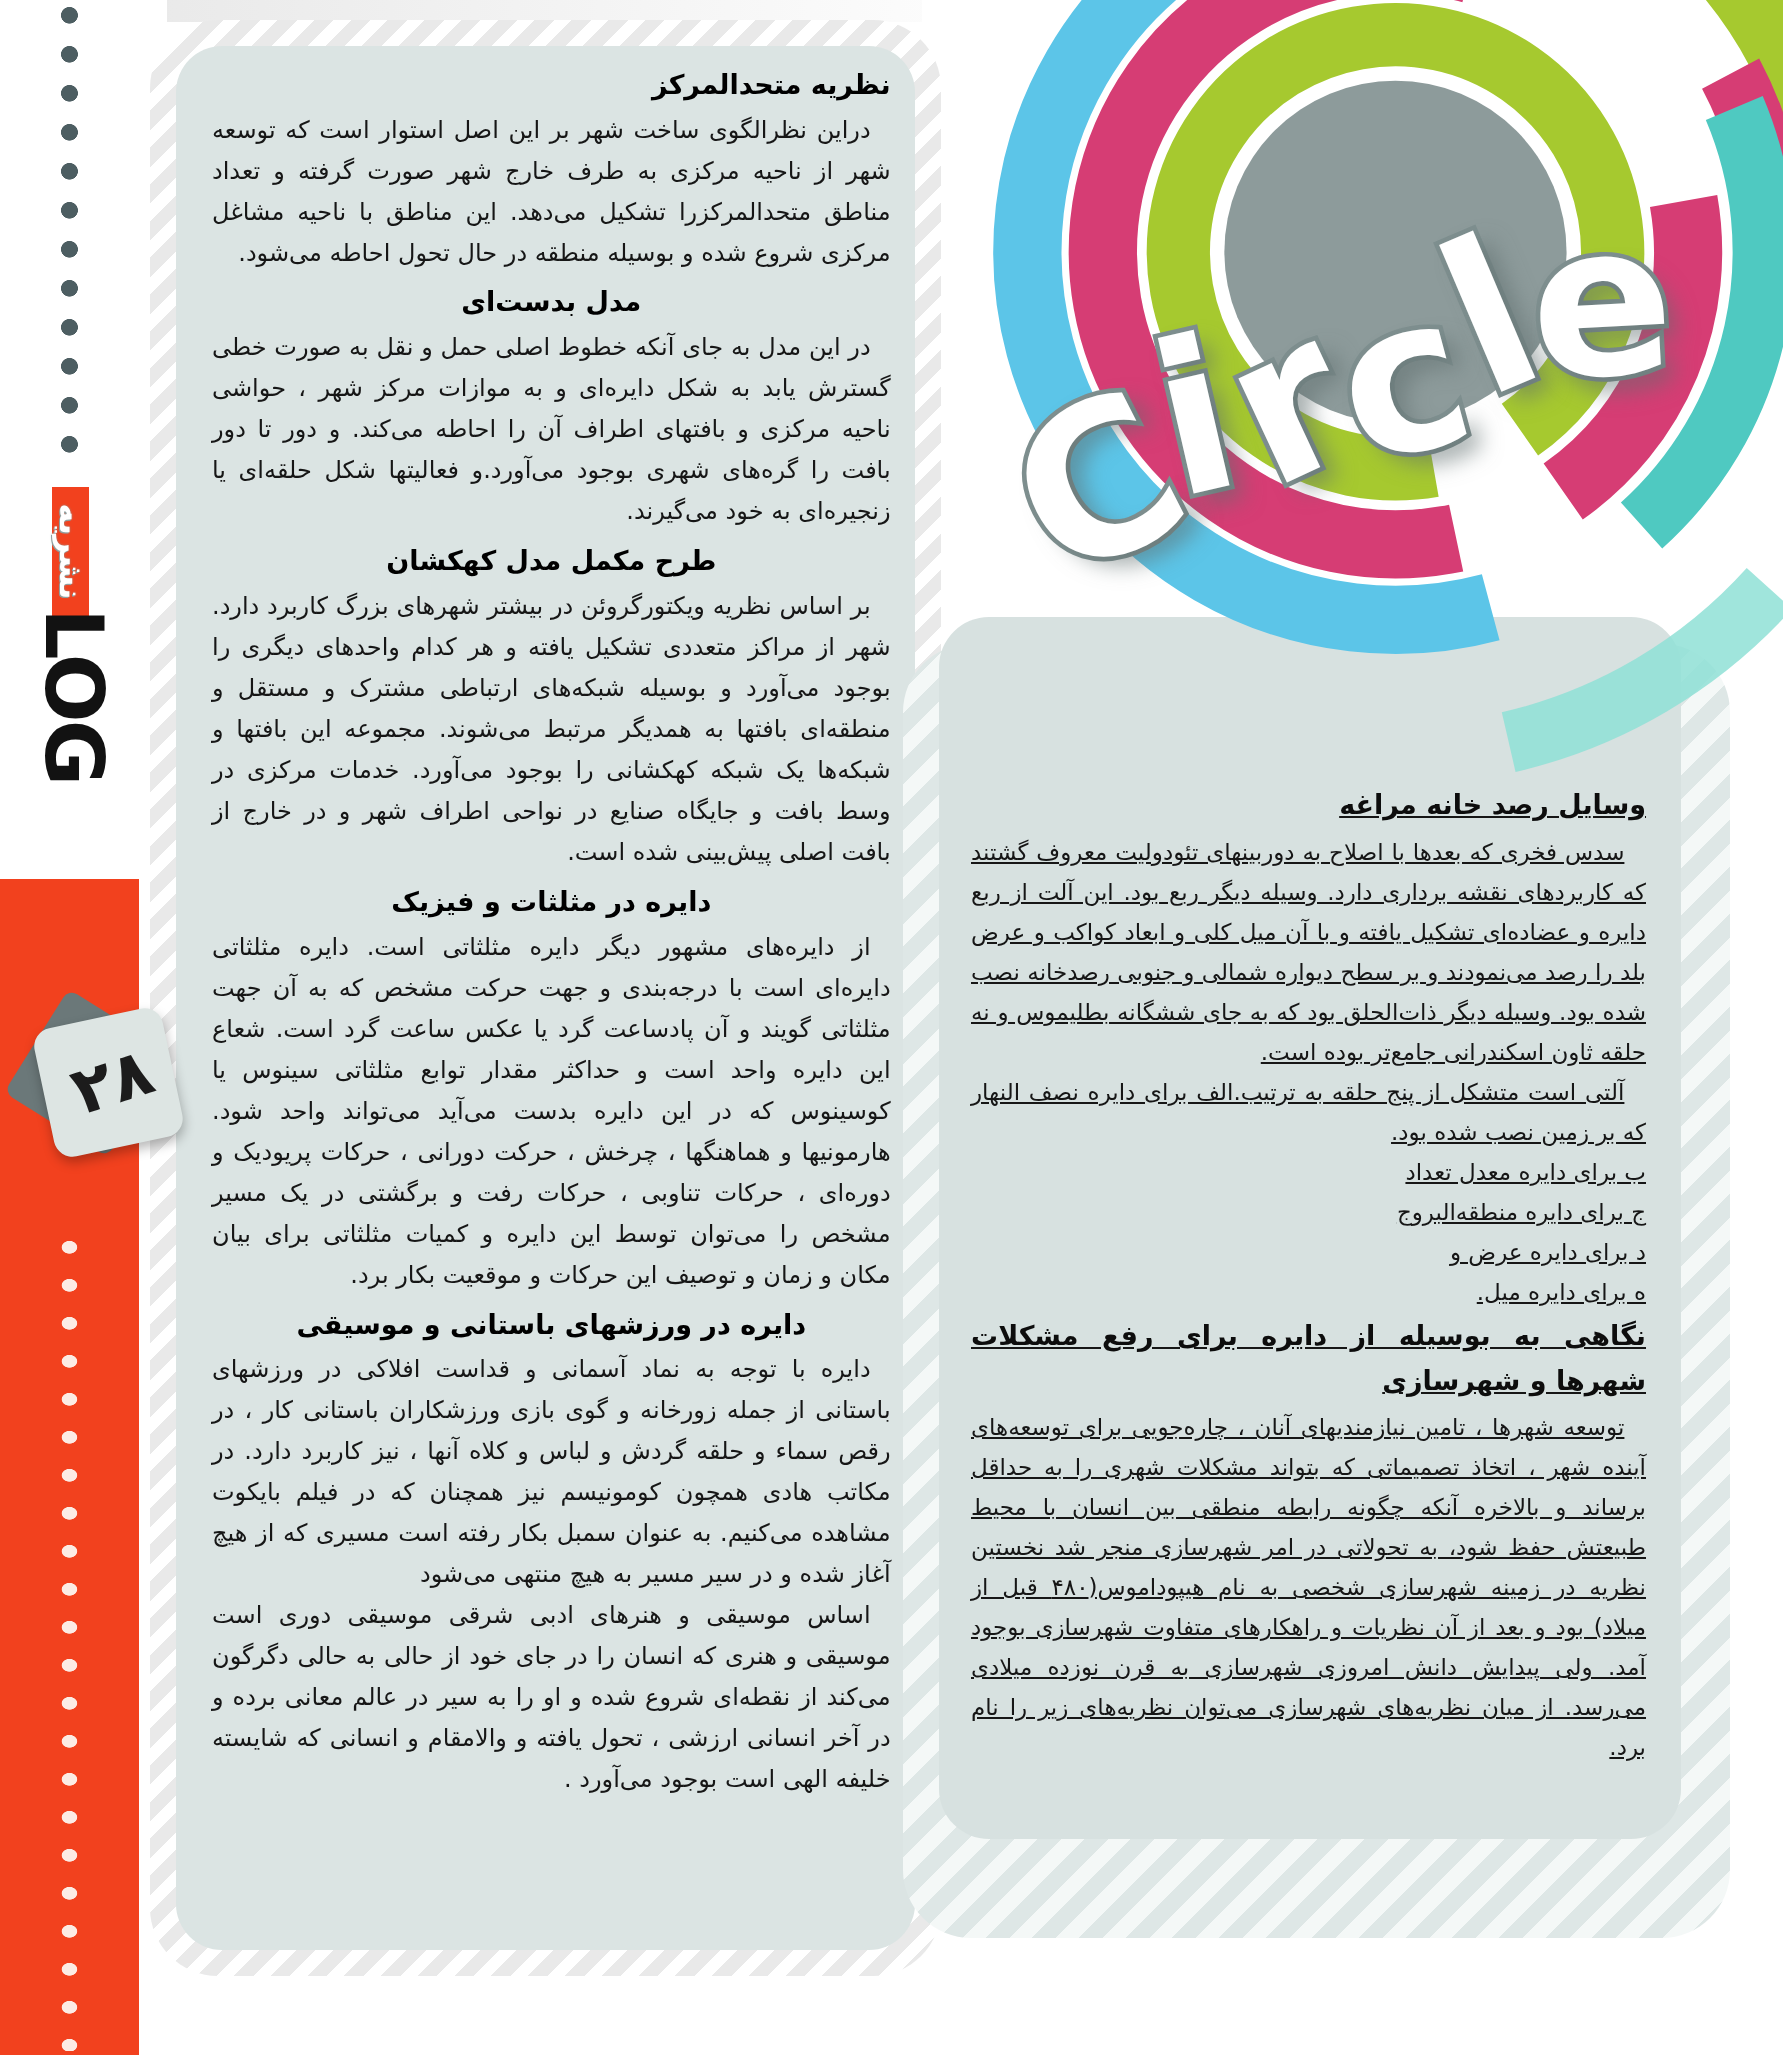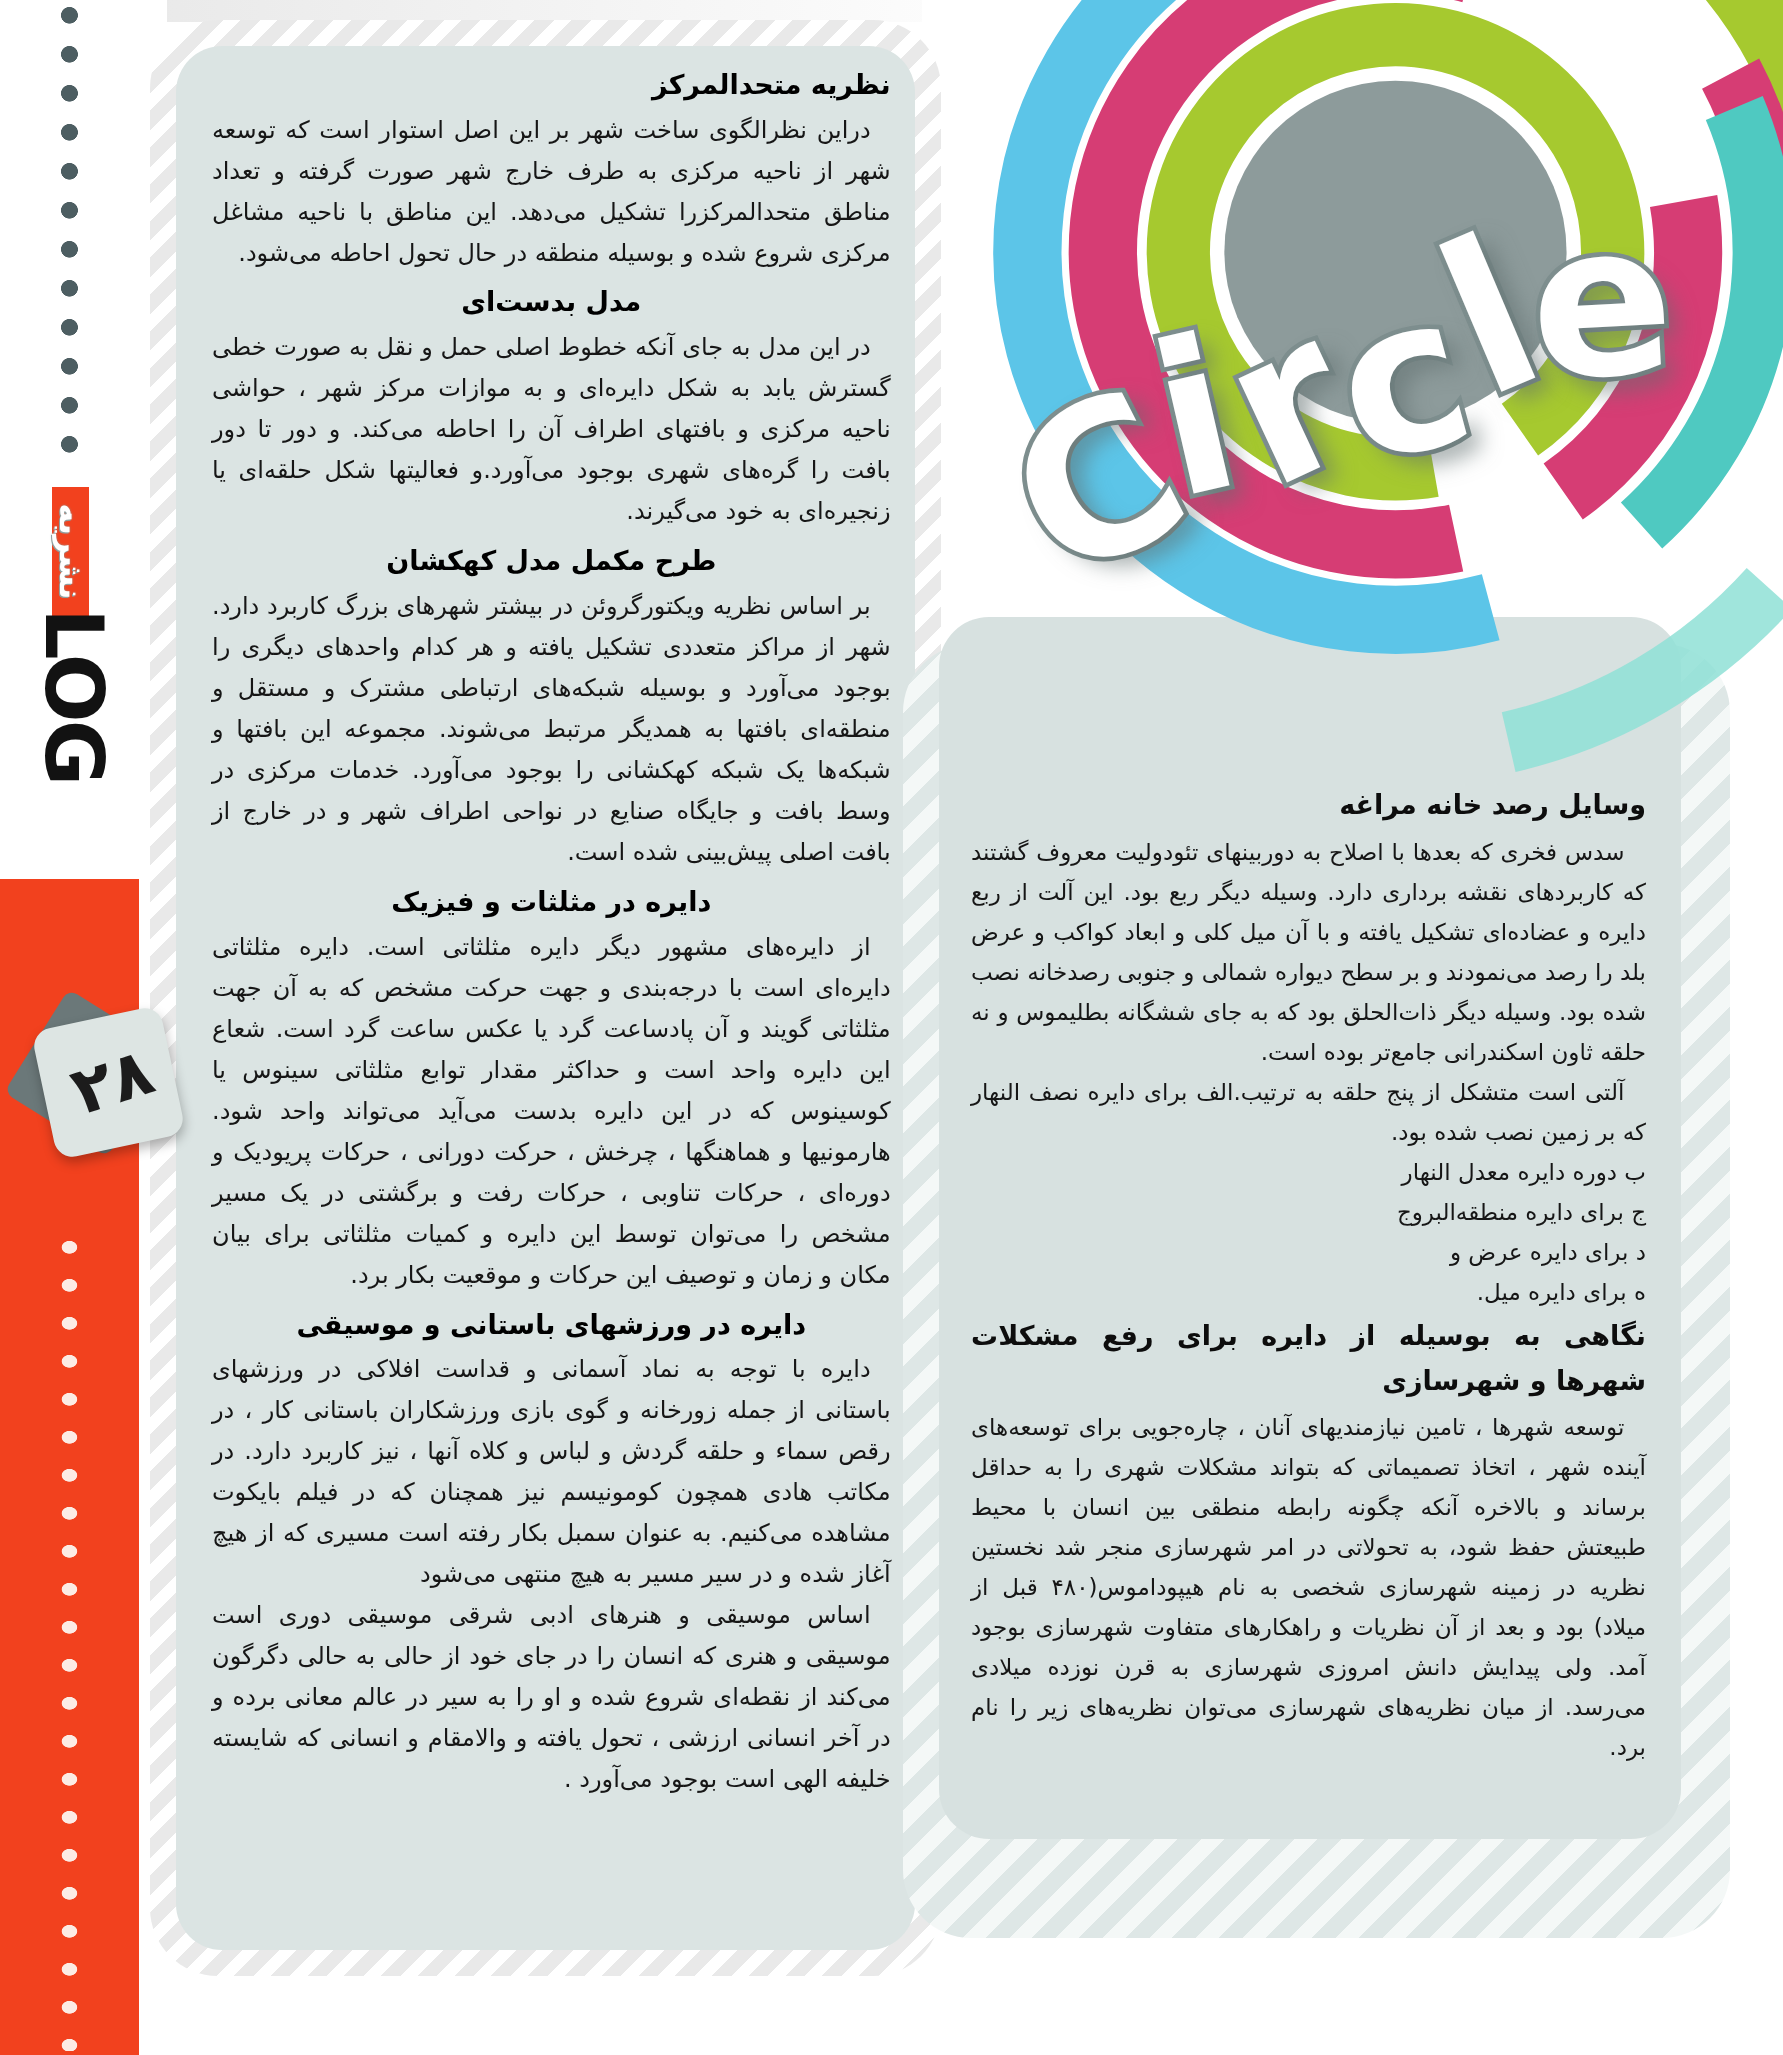--- a/index.html
+++ b/index.html
@@ -79,21 +79,21 @@
     border-radius:68px;
     background:repeating-linear-gradient(135deg,#f4f8f7 0 16px,#dee7e6 16px 33px);
   }
   .info-panel{
     position:absolute; left:939px; top:617px; width:742px; height:1222px;
     background:#d7e1e0; border-radius:50px; overflow:hidden;
   }
   .info-text{
     position:absolute; inset:164px 35px 26px 32px;
     direction:rtl; text-align:justify;
-    font-size:23px; line-height:40px; color:#161616;
+    font-size:23px; line-height:40px; color:#161616;text-decoration:underline;
   }
   .info-text h3{
     margin:1.4px 0 4.3px; font-size:27px; line-height:45px; color:#0d0d0d;
     text-align:right; font-weight:bold;
   }
   .info-text h3.big{ text-align:justify; }
   .info-text p{ margin:0; text-indent:21.6px; }
   .info-text .ring-line{ text-indent:0; margin:0; }
   .top-shade{
     position:absolute; left:167px; top:0; width:755px; height:21.6px;
@@ -141,21 +141,21 @@
       </div>
     </div>
   </div>
 
   <div class="info-frame"></div>
   <div class="info-panel">
     <div class="info-text">
       <h3>وسایل رصد خانه مراغه</h3>
       <p>سدس فخری که بعدها با اصلاح به دوربینهای تئودولیت معروف گشتند که کاربردهای نقشه برداری دارد. وسیله دیگر ربع بود. این آلت از ربع دایره و عضاده‌ای تشکیل یافته و با آن میل کلی و ابعاد کواکب و عرض بلد را رصد می‌نمودند و بر سطح دیواره شمالی و جنوبی رصدخانه نصب شده بود. وسیله دیگر ذات‌الحلق بود که به جای ششگانه بطلیموس و نه حلقه ثاون اسکندرانی جامع‌تر بوده است.</p>
       <p>آلتی است متشکل از پنج حلقه به ترتیب.الف برای دایره نصف النهار که بر زمین نصب شده بود.</p>
-      <p class="ring-line">ب دوره دایره معدل النهار</p>
+      <p class="ring-line">ب برای دایره معدل تعداد</p>
       <p class="ring-line">ج برای دایره منطقه‌البروج</p>
       <p class="ring-line">د برای دایره عرض و</p>
       <p class="ring-line">ه برای دایره میل.</p>
       <h3 class="big">نگاهی به بوسیله از دایره برای رفع مشکلات شهرها و شهرسازی</h3>
       <p>توسعه شهرها ، تامین نیازمندیهای آنان ، چاره‌جویی برای توسعه‌های آینده شهر ، اتخاذ تصمیماتی که بتواند مشکلات شهری را به حداقل برساند و بالاخره آنکه چگونه رابطه منطقی بین انسان با محیط طبیعتش حفظ شود، به تحولاتی در امر شهرسازی منجر شد نخستین نظریه در زمینه شهرسازی شخصی به نام هیپوداموس(۴۸۰ قبل از میلاد) بود و بعد از آن نظریات و راهکارهای متفاوت شهرسازی بوجود آمد. ولی پیدایش دانش امروزی شهرسازی به قرن نوزده میلادی می‌رسد. از میان نظریه‌های شهرسازی می‌توان نظریه‌های زیر را نام برد.</p>
     </div>
   </div>
 
   <svg class="rings" viewBox="0 0 1340 1270" xmlns="http://www.w3.org/2000/svg">
 

